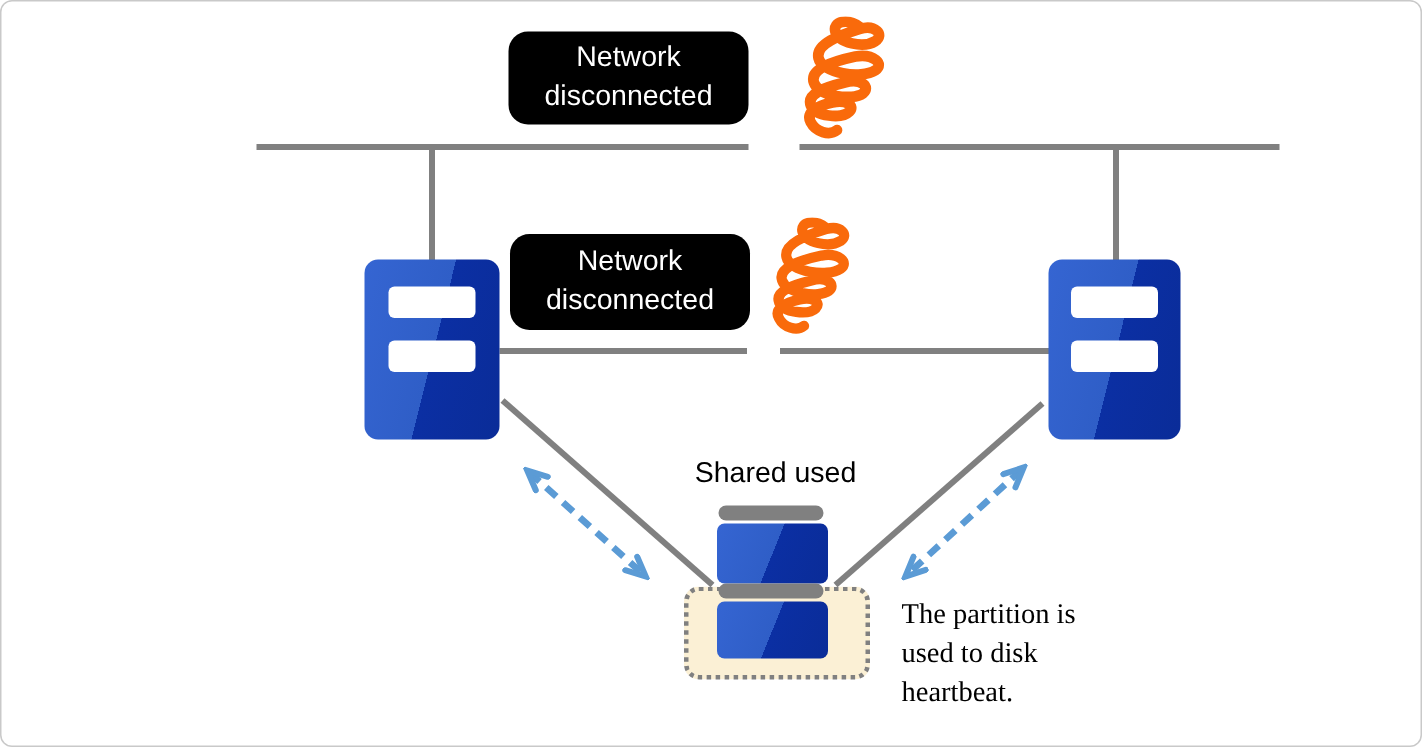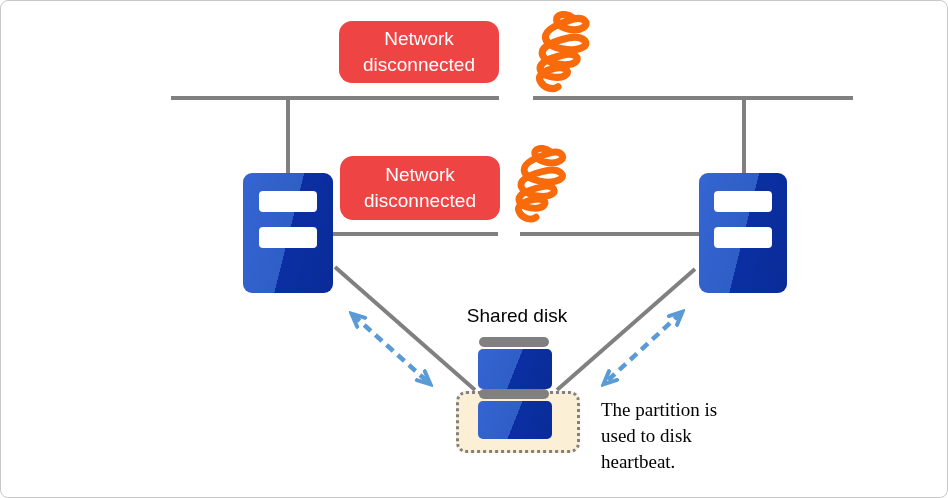--- a/index.html
+++ b/index.html
@@ -2,21 +2,21 @@
 <html><head>
 <meta charset="utf-8">
 <style>
   html,body{margin:0;padding:0;background:#ffffff;font-family:"Liberation Sans",sans-serif;}
   #canvas{
     position:relative;width:946px;height:496px;background:#ffffff;
     border:1px solid #c9c9c9;border-radius:8px;overflow:hidden;
   }
   .hline,.vline{position:absolute;background:#808080;}
   .badge{
-    position:absolute;background:#ef4444;color:#ffffff;border-radius:13px;
+    position:absolute;background:#000000;color:#ffffff;border-radius:13px;
     display:flex;align-items:center;justify-content:center;text-align:center;
     font-size:19px;line-height:26px;white-space:pre-line;
   }
   .server{
     position:absolute;width:90px;height:120px;border-radius:9px;
     background:linear-gradient(104deg,#3565d2 0%,#2f5ec7 51%,#0b2fa3 51%,#0a2c98 100%);
   }
   .slot{position:absolute;left:16px;width:58px;height:21px;background:#ffffff;border-radius:4px;}
   .diskcap{position:absolute;width:70px;height:10px;border-radius:5px;background:#808080;}
   .diskbody{
@@ -71,21 +71,21 @@
 
   <div class="server" style="left:242px;top:172px;">
     <div class="slot" style="top:18px;"></div>
     <div class="slot" style="top:54px;"></div>
   </div>
   <div class="server" style="left:698px;top:172px;width:88px;">
     <div class="slot" style="top:18px;left:15px;"></div>
     <div class="slot" style="top:54px;left:15px;"></div>
   </div>
 
-  <div class="caption" style="left:446px;top:302px;width:140px;text-align:center;">Shared disk</div>
+  <div class="caption" style="left:446px;top:302px;width:140px;text-align:center;">Shared used</div>
 
   <div class="partitionbox"></div>
 
   <div class="diskcap" style="left:478px;top:336px;"></div>
   <div class="diskbody" style="left:477px;top:348px;"></div>
   <div class="diskcap" style="left:478px;top:388px;"></div>
   <div class="diskbody" style="left:477px;top:400px;height:38px;"></div>
 
   <div class="caption" style="left:600px;top:396px;width:170px;font-family:Liberation Serif, serif;">The partition is
 used to disk

